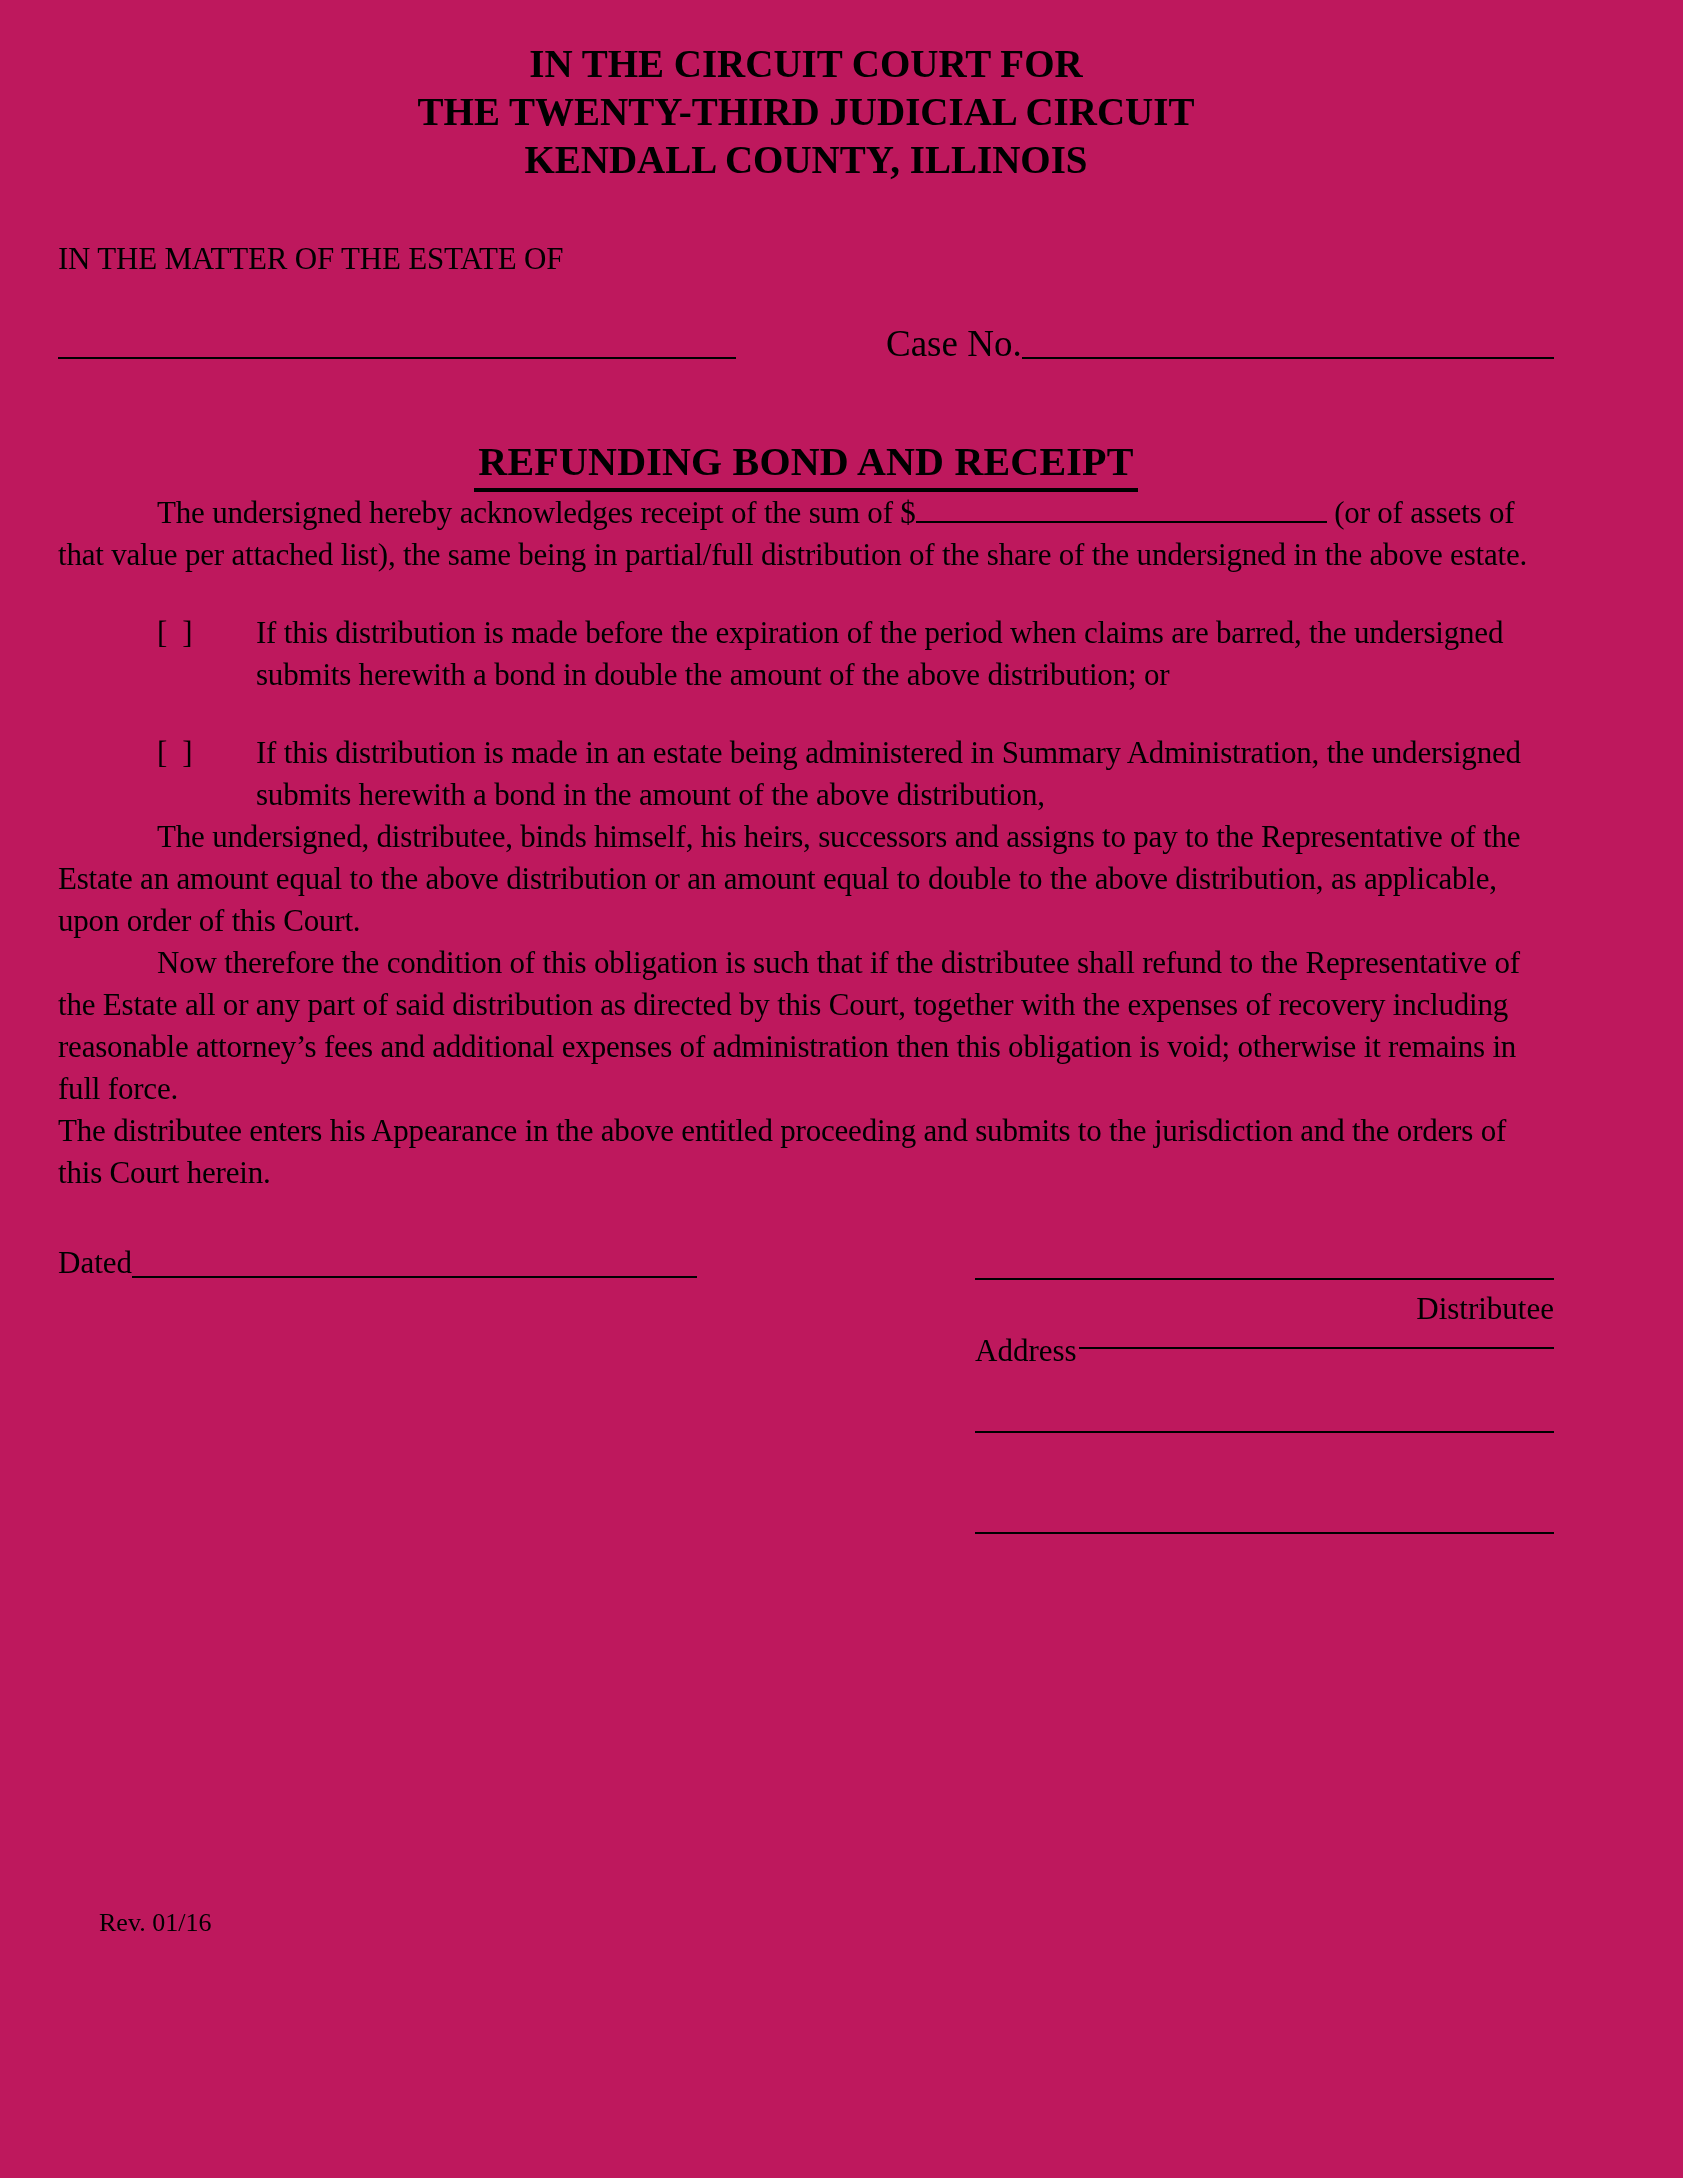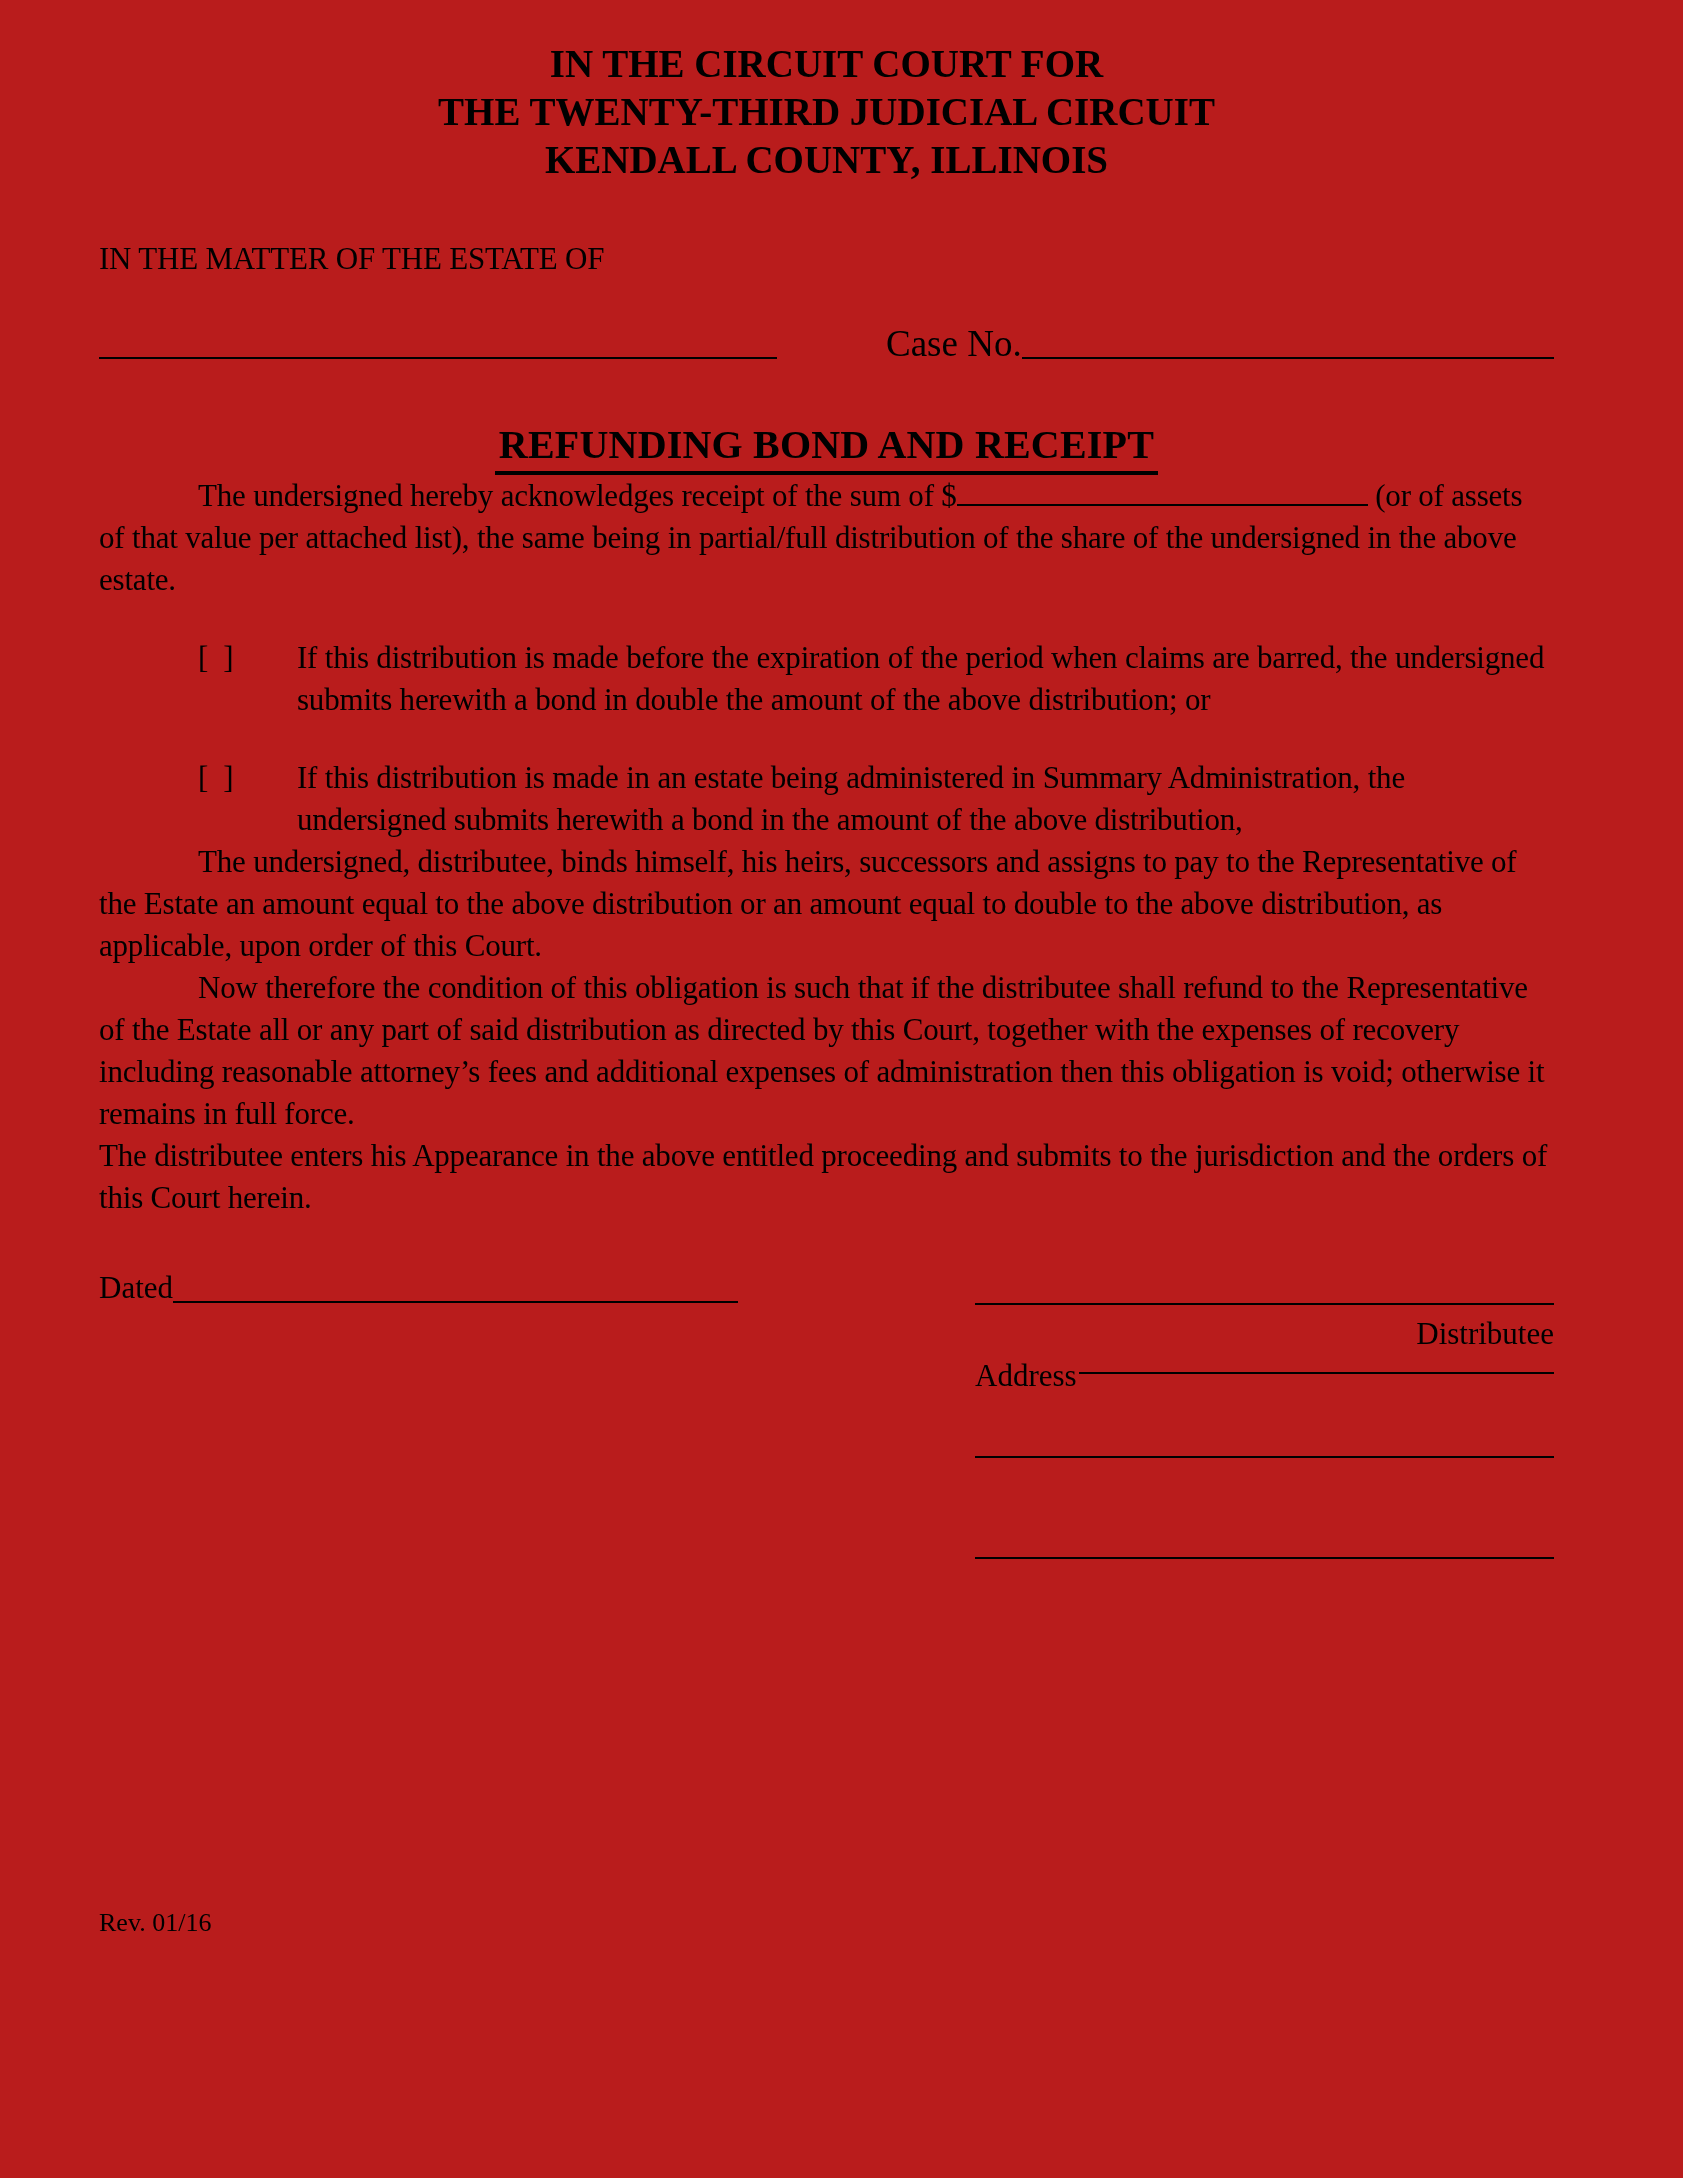--- a/index.html
+++ b/index.html
@@ -11,22 +11,22 @@
     width: 1683px;
     height: 2178px;
     position: relative;
     font-family: "Liberation Serif", "DejaVu Serif", serif;
     color: #000;
   }
   .page {
     position: absolute;
     inset: 0;
     box-sizing: border-box;
-    padding: 40px 129px 0 99px;
-    background: #b91c1c;
+    padding: 40px 129px 0 58px;
+    background: #be185d;
   }
   
   .court-header {
     text-align: center;
     font-weight: bold;
     font-size: 39px;
     line-height: 48px;
     letter-spacing: 0;
   }
   
@@ -57,21 +57,21 @@
     display: flex;
     align-items: flex-end;
   }
   .case-label { white-space: nowrap; }
   .case-blank {
     flex: 1;
     margin-bottom: 6px;
   }
   
   .title-wrap {
-    margin-top: 56px;
+    margin-top: 73px;
     text-align: center;
     text-decoration: underline;
   }
   .form-title {
     display: inline-block;
     font-weight: bold;
     font-size: 40px;
     border-bottom: 4px solid #000;
     padding: 0 4px 3px 4px;
     letter-spacing: 0.2px;

